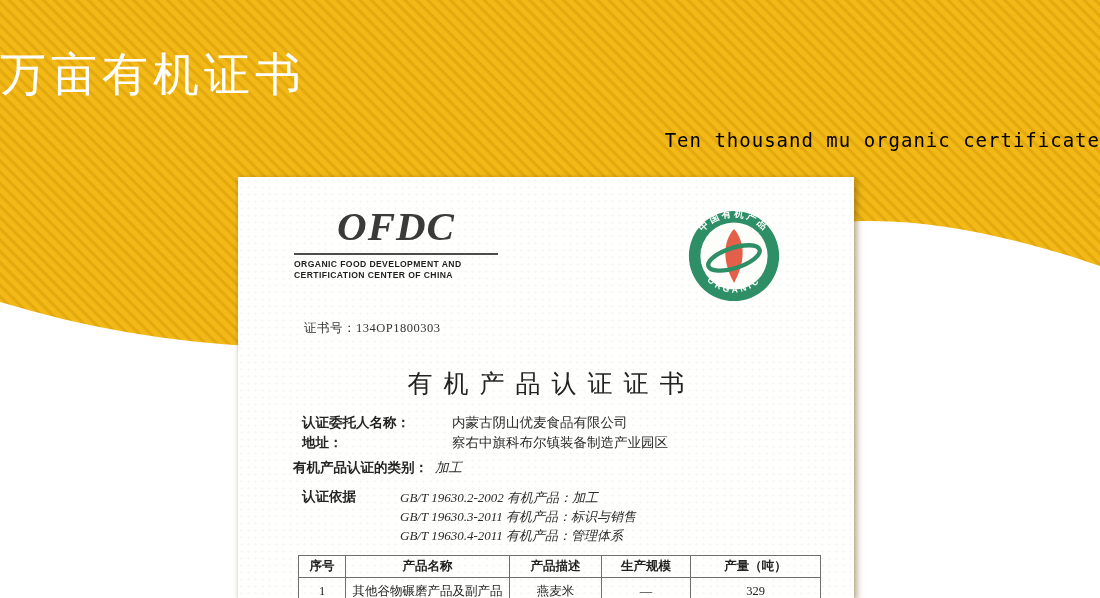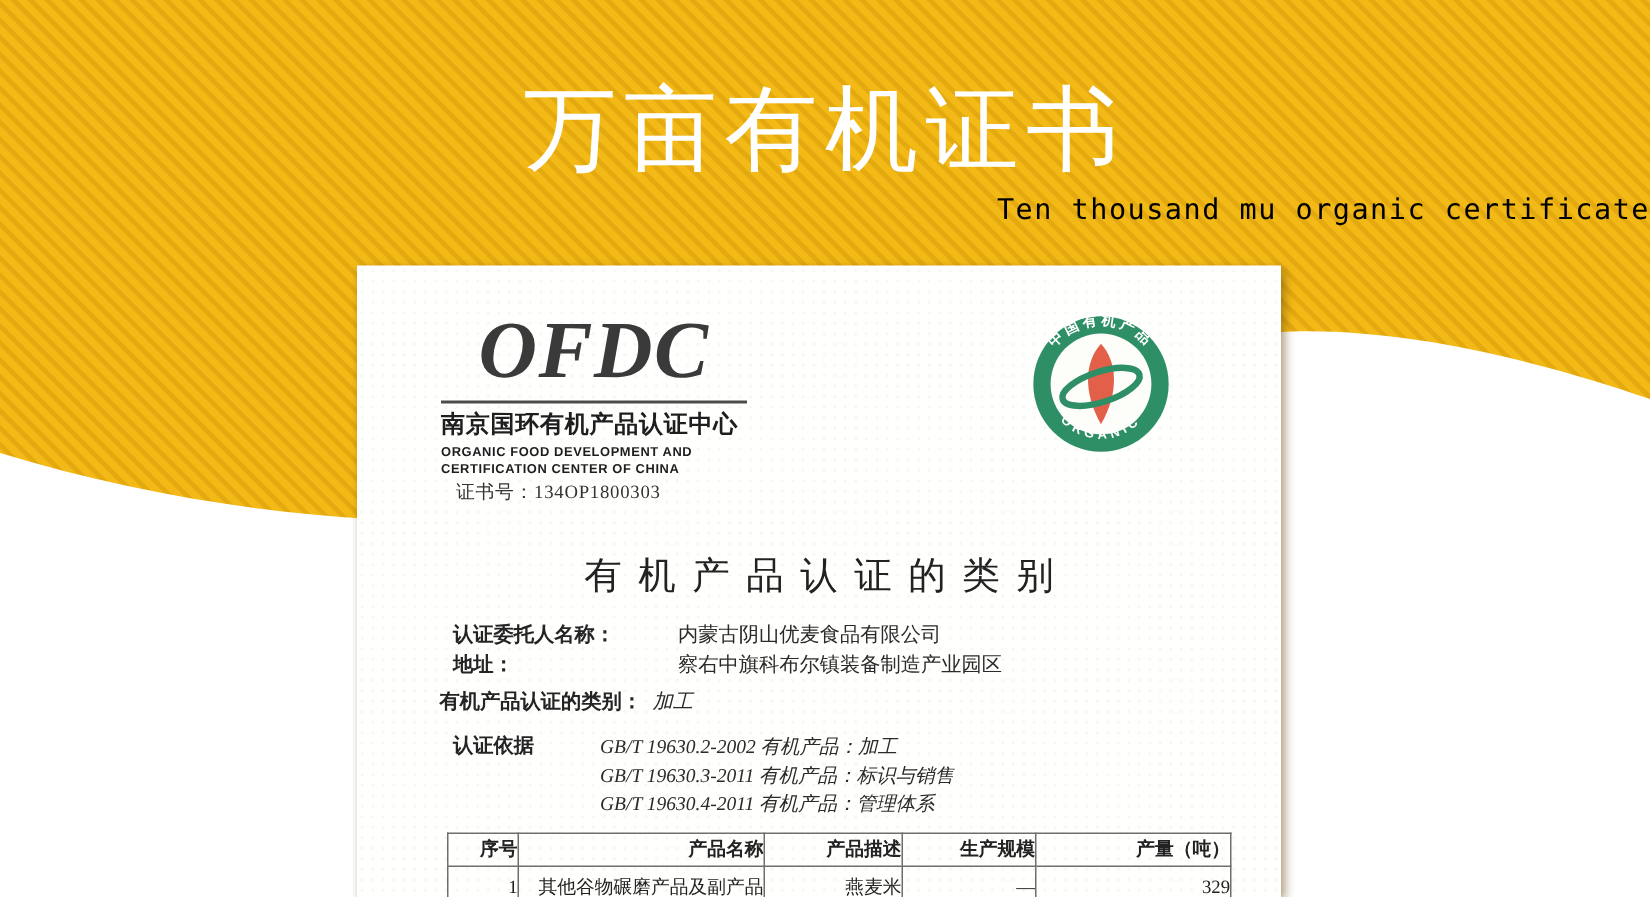--- a/index.html
+++ b/index.html
@@ -2,56 +2,56 @@
 <html><head>
 <meta charset="utf-8">
 <style>
   html,body{margin:0;padding:0;}
   body{width:1100px;height:598px;overflow:hidden;background:#ffffff;
        font-family:"Liberation Serif",serif;}
   .stage{position:relative;width:1100px;height:598px;overflow:hidden;background:#fff;}
   .bg-svg{position:absolute;left:0;top:0;}
 
   
-  .banner-title{position:absolute;top:44px;left:0;width:100%;text-align:center;
-    font-family:"Liberation Sans",sans-serif;font-size:62px;font-weight:500;
+  .banner-title{position:absolute;top:44px;left:0;width:100%;
+    font-family:"Liberation Sans",sans-serif;font-size:46px;font-weight:500;
     color:#ffffff;letter-spacing:5px;}
   .banner-subtitle{position:absolute;top:129px;left:0;width:100%;text-align:right;
     font-family:"DejaVu Sans Mono",monospace;font-size:19px;color:#000000;letter-spacing:1px;}
 
   
   .cert{position:absolute;left:238px;top:177px;width:616px;height:421px;background:#fffffd;
     box-shadow:3px 2px 6px rgba(110,80,20,.5), -1px 1px 3px rgba(120,90,30,.15);
     background-image:radial-gradient(rgba(120,120,120,.06) 1px, transparent 1.4px);
     background-size:7px 7px;overflow:hidden;color:#2a2a2a;}
 
   .ofdc-block{position:absolute;left:56px;top:28px;width:204px;text-align:left;}
   .ofdc-logo{font-family:"Liberation Serif",serif;font-style:italic;font-weight:bold;
-    font-size:54px;line-height:1.05;color:#3a3a3a;text-align:center;letter-spacing:1px;}
+    font-size:41px;line-height:1.05;color:#3a3a3a;text-align:center;letter-spacing:1px;}
   .ofdc-rule{height:2px;background:#4c4c4c;margin:5px 0 4px 0;}
   .issuer-cn{font-family:"Liberation Sans",sans-serif;font-weight:bold;font-size:16px;
     color:#1e1e1e;white-space:nowrap;letter-spacing:.5px;}
   .issuer-en{font-family:Liberation Sans, sans-serif;font-weight:bold;font-size:8.6px;
     color:#1e1e1e;letter-spacing:.4px;line-height:1.3;margin-top:2px;}
 
   .seal{position:absolute;left:448px;top:31px;width:96px;height:96px;}
 
   .cert-no{position:absolute;left:66px;top:143px;font-size:12.5px;color:#333;letter-spacing:.5px;}
   .cert-title{position:absolute;left:0;top:190px;width:100%;text-align:center;
     font-size:25px;color:#222;font-weight:500;letter-spacing:11px;text-indent:11px;}
 
   .f-label{position:absolute;font-size:13.5px;font-weight:bold;color:#242424;white-space:nowrap;}
   .f-value{position:absolute;font-size:13.5px;color:#2a2a2a;white-space:nowrap;}
   .italic{font-style:italic;}
   .basis-lines{position:absolute;left:162px;top:311px;font-size:13px;font-style:italic;
     line-height:19px;color:#2a2a2a;white-space:nowrap;}
 
   table.products{position:absolute;left:60px;top:378px;width:522px;border-collapse:collapse;
     table-layout:fixed;font-size:12.5px;color:#222;}
-  table.products th, table.products td{border:1px solid #6e6e6e;text-align:right;
+  table.products th, table.products td{border:1px solid #6e6e6e;text-align:center;
     padding:0;overflow:hidden;white-space:nowrap;}
   table.products th{height:21px;font-weight:bold;font-size:12.5px;}
   table.products td{height:26px;}
 </style>
 </head>
 <body>
 
 <div class="stage">
 
   <svg class="bg-svg" width="1100" height="598">
@@ -65,21 +65,20 @@
   </svg>
 
   <div class="banner-title">万亩有机证书</div>
   <div class="banner-subtitle">Ten thousand mu organic certificate</div>
 
   <div class="cert">
 
     <div class="ofdc-block">
       <div class="ofdc-logo">OFDC</div>
       <div class="ofdc-rule"></div>
-      <div class="issuer-cn">南京国环有机产品认证中心</div>
       <div class="issuer-en">
         <div>ORGANIC FOOD DEVELOPMENT AND</div>
         <div>CERTIFICATION CENTER OF CHINA</div>
       </div>
     </div>
 
     <svg class="seal" viewBox="0 0 100 100">
       <circle cx="50" cy="50" r="47" fill="#2e8f66"></circle>
       <circle cx="50" cy="50" r="35" fill="#fdfdfa"></circle>
       <path d="M50,22 C61,34 63,55 50,78 C37,55 39,34 50,22 Z" fill="#e2604a"></path>
@@ -89,21 +88,21 @@
       <text font-size="10" fill="#ffffff" letter-spacing="2.5" font-weight="bold" font-family="Liberation Sans, sans-serif">
         <textPath href="#arcTop" startOffset="50%" text-anchor="middle">中国有机产品</textPath>
       </text>
       <text font-size="9" fill="#ffffff" letter-spacing="3" font-weight="bold" font-family="Liberation Sans, sans-serif">
         <textPath href="#arcBot" startOffset="50%" text-anchor="middle">ORGANIC</textPath>
       </text>
     </svg>
 
     <div class="cert-no"><span>证书号：</span><span>134OP1800303</span></div>
 
-    <div class="cert-title">有机产品认证的类别</div>
+    <div class="cert-title">有机产品认证证书</div>
 
     <div class="f-label" style="left:64px;top:237px;">认证委托人名称：</div>
     <div class="f-value" style="left:214px;top:237px;">内蒙古阴山优麦食品有限公司</div>
 
     <div class="f-label" style="left:64px;top:257px;">地址：</div>
     <div class="f-value" style="left:214px;top:257px;">察右中旗科布尔镇装备制造产业园区</div>
 
     <div class="f-label" style="left:55px;top:282px;">有机产品认证的类别：</div>
     <div class="f-value italic" style="left:197px;top:282px;">加工</div>
 

